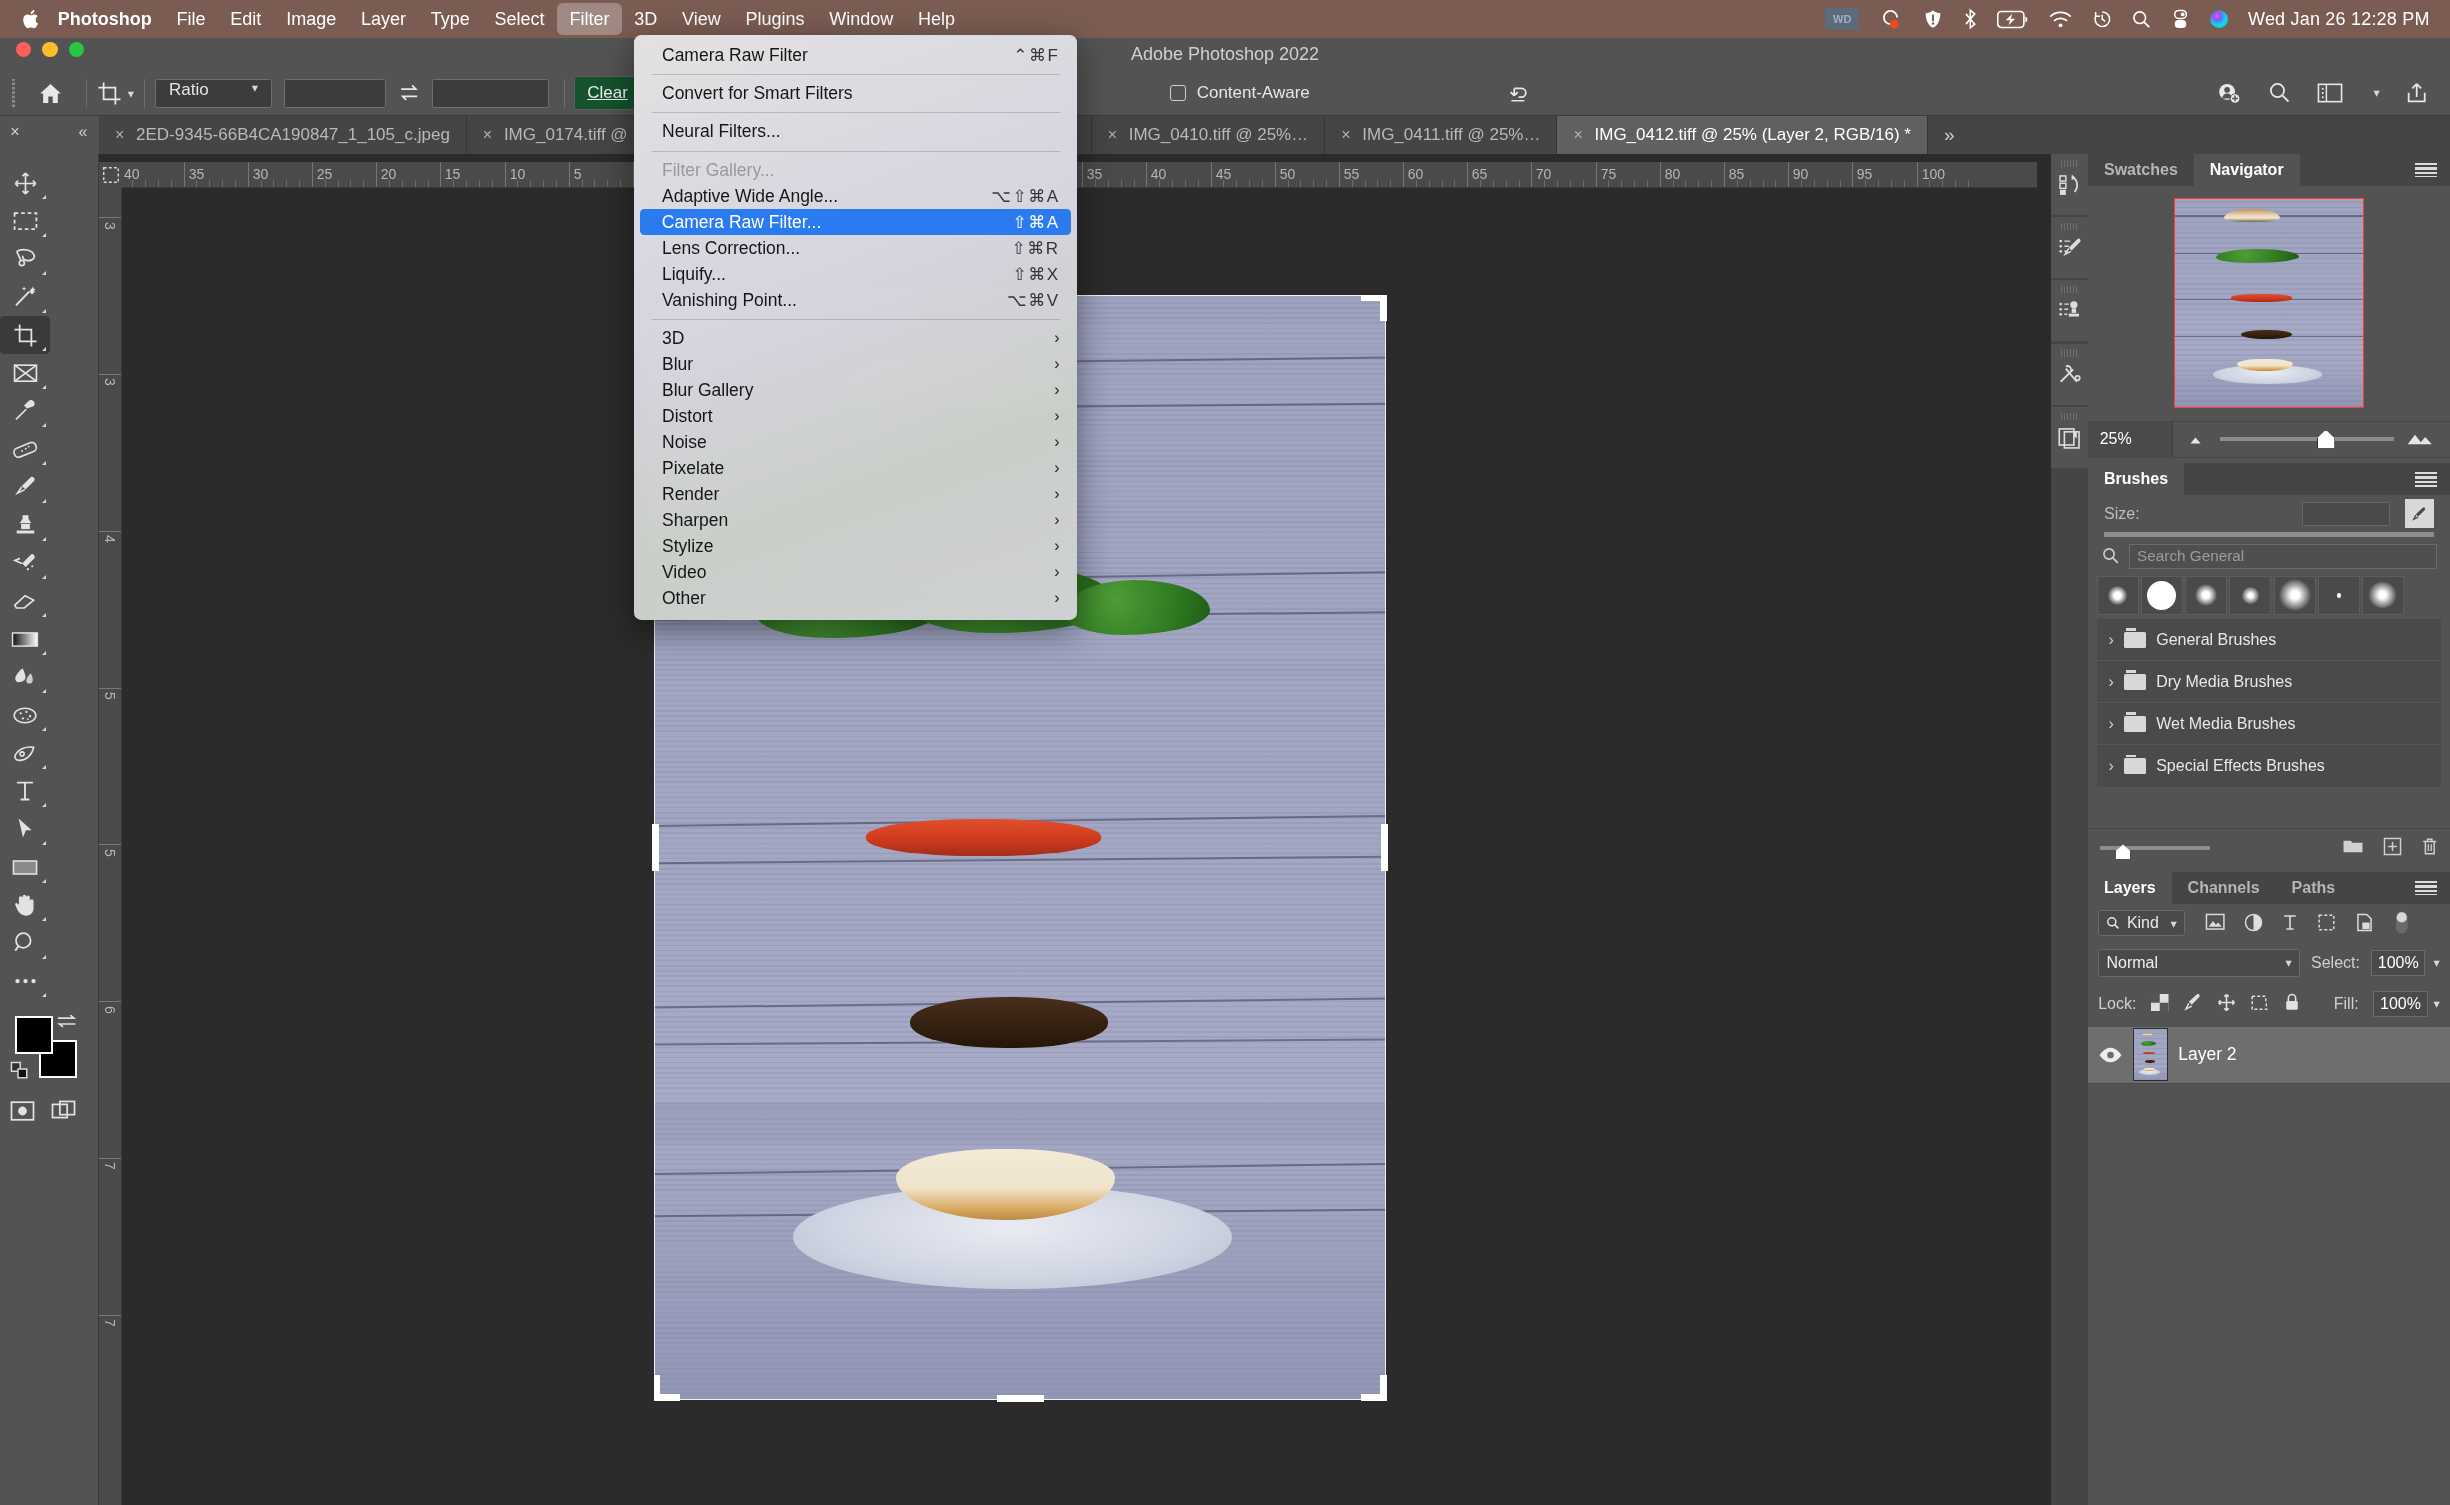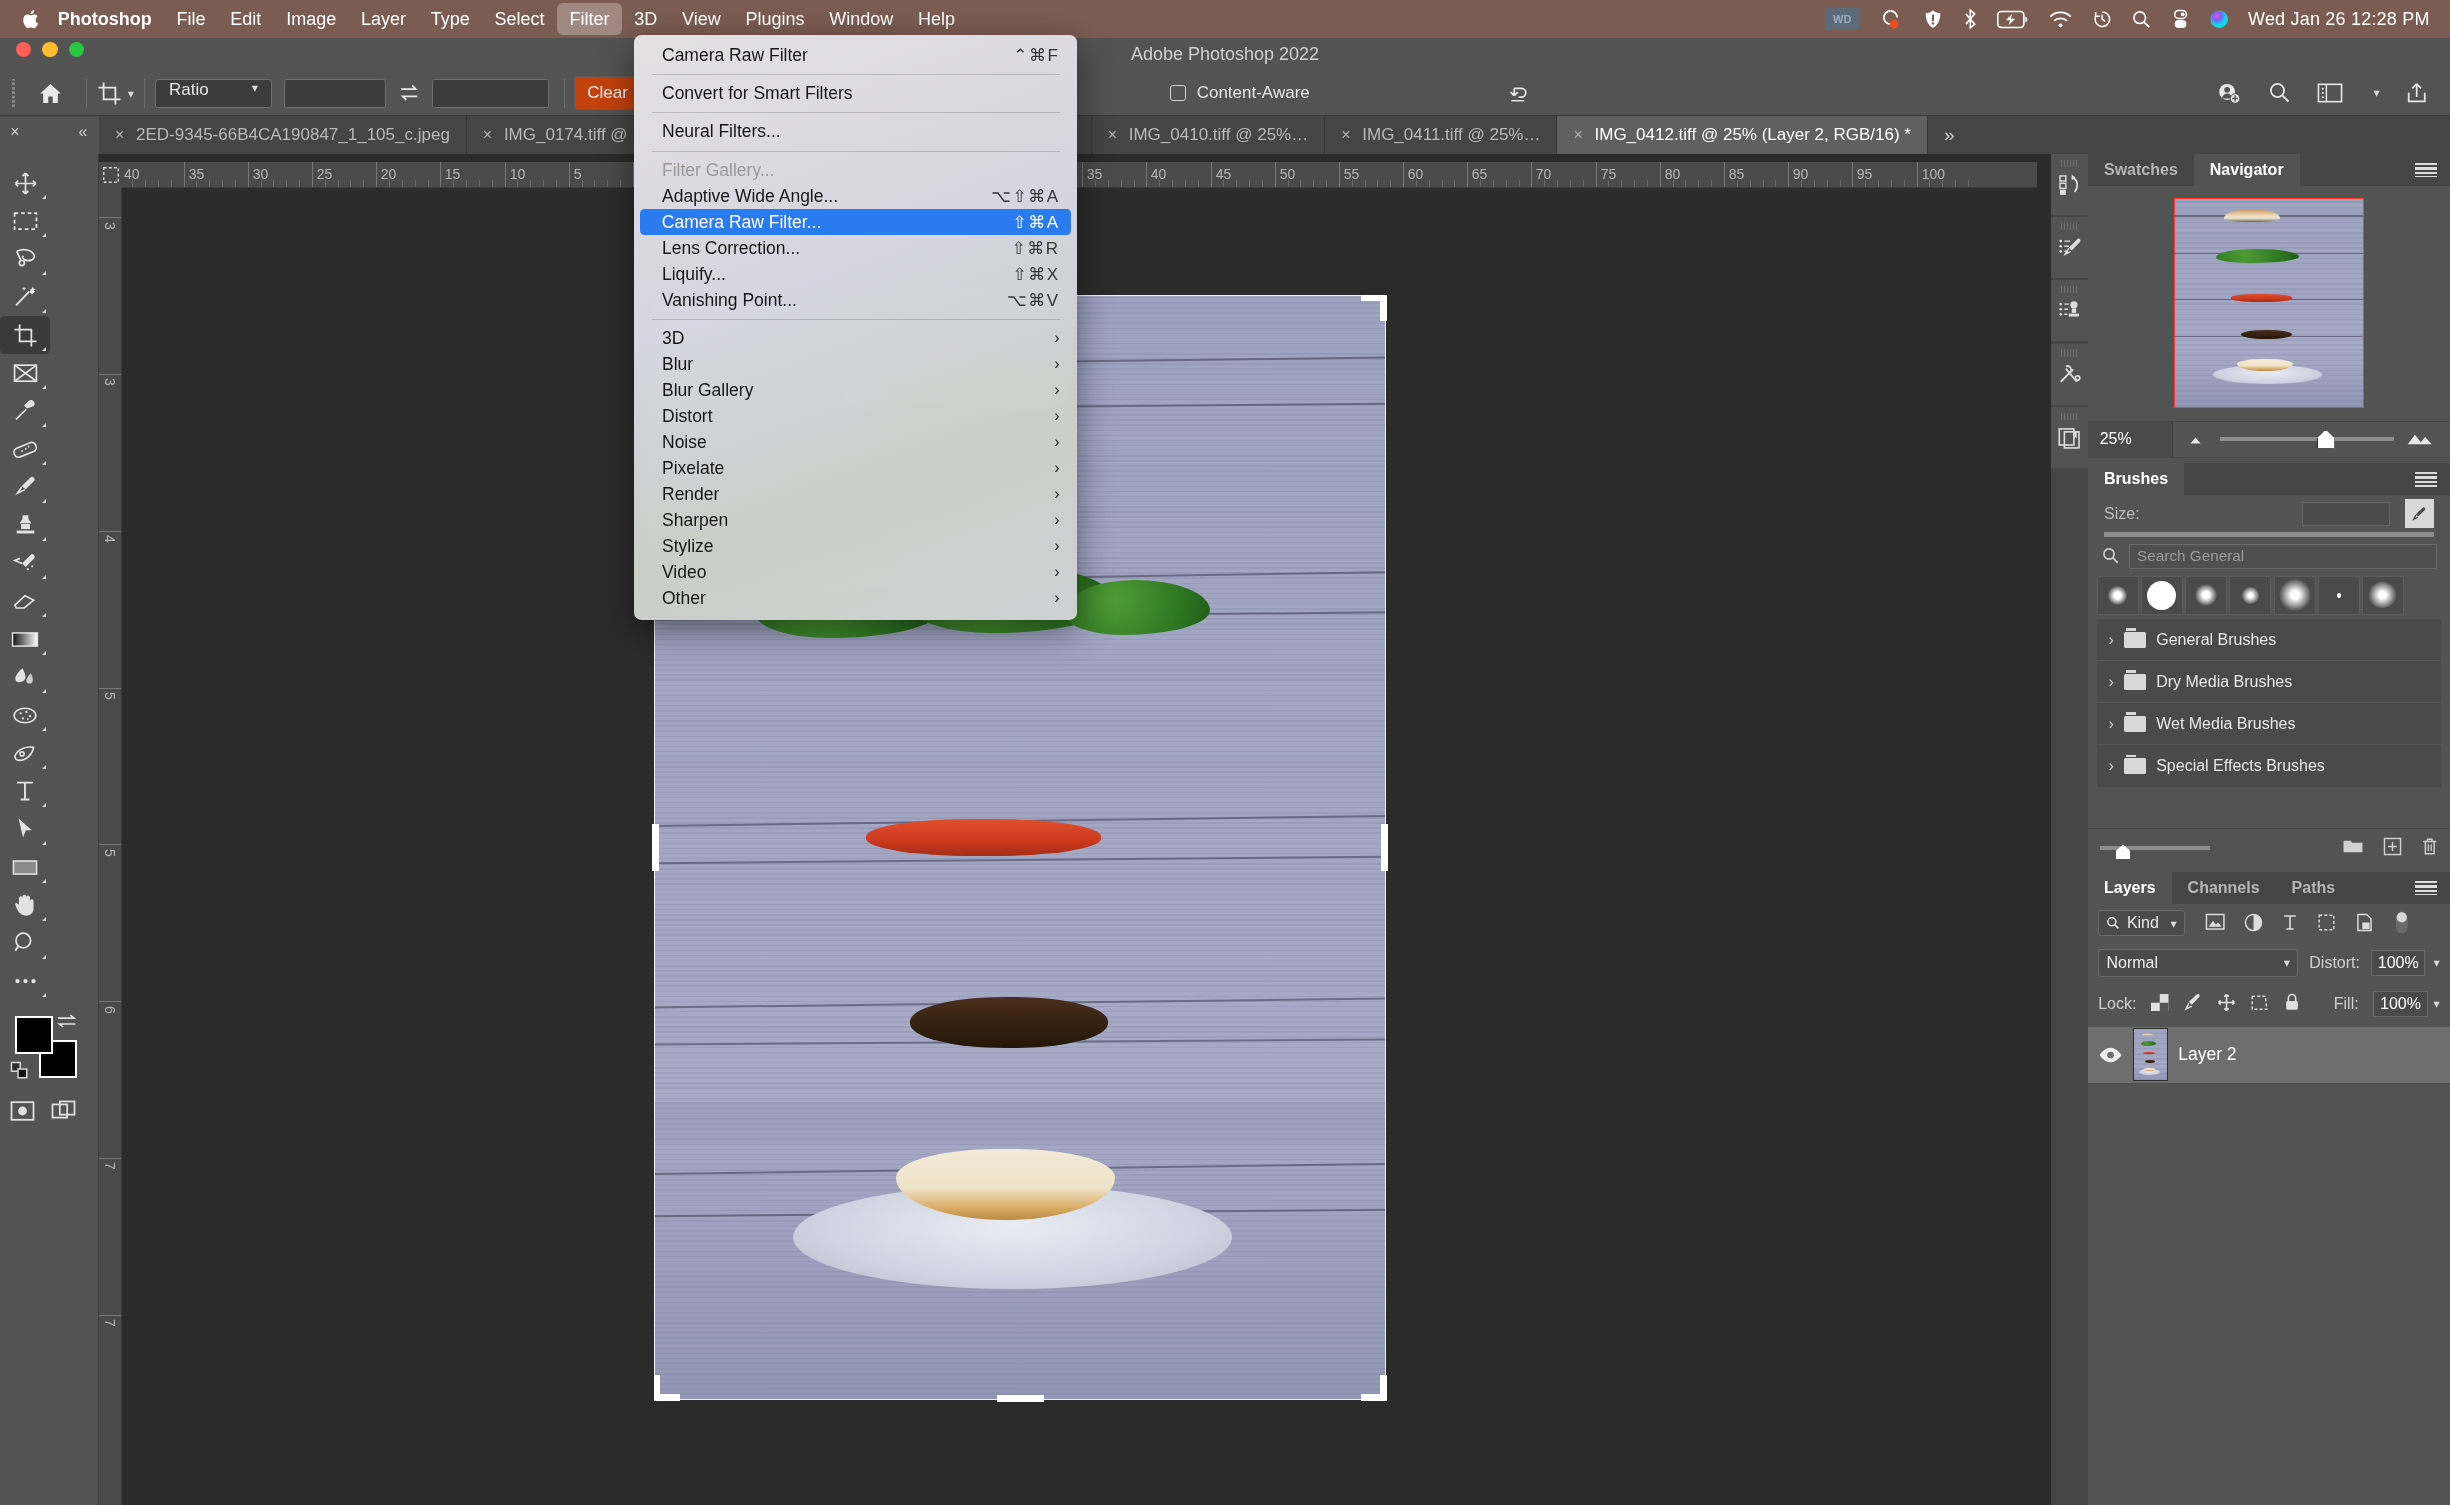--- a/index.html
+++ b/index.html
@@ -39,22 +39,22 @@
     background:repeating-linear-gradient(to bottom,#8a8a8a 0 2.2px,transparent 2.2px 4.4px);
     background-size:2.9px 4.4px; background-repeat:repeat-y; background-position:center; }
   .sep-v { width:0.7px; height:29px; background:#6e6e6e; margin:0 10.2px; }
   .opt-ic { color:#e3e3e3; display:flex; align-items:center; justify-content:center; }
   .chev { color:#d8d8d8; font-size:12.4px; margin-left:5.8px; }
   .selbox { height:29px; background:#3c3c3c; border:0.7px solid #6e6e6e; border-radius:2.9px;
     color:#e6e6e6; font-size:17px; display:flex; align-items:flex-start;
     padding:0 13px; min-width:117px; justify-content:space-between; }
   .numbox { height:29px; width:102px; background:#3c3c3c; border:0.7px solid #6e6e6e;
     border-radius:2.2px; }
-  .btn-clear { height:34px; padding:0 11.7px; background:#c2410c; border:0.7px solid #5e5e5e;
-    border-radius:2.9px; color:#eee; font-size:17px; display:flex; align-items:center; }
+  .btn-clear { height:34px; padding:0 11.7px; background:#14532d; border:0.7px solid #5e5e5e;
+    border-radius:2.9px; color:#eee; font-size:17px; display:flex; align-items:center;text-decoration:underline; }
   .chkbox { width:16px; height:16px; border:1.5px solid #cfcfcf; border-radius:2.9px; }
   .opt-label { color:#e6e6e6; font-size:17px; margin-left:10.2px; }
 
   
   .tabbar { position:absolute; left:0; top:116px; width:2450px; height:38px;
     background:#454545; display:flex; align-items:stretch; z-index:3; }
   .doctab { display:flex; align-items:center; gap:11.7px; padding:0 16px;
     border-right:0.7px solid #353535; color:#b9b9b9; font-size:17px;
     white-space:nowrap; background:#454545; }
   .doctab.active { background:#606060; color:#fff; }
@@ -1212,21 +1212,21 @@
             <rect x="4" y="2" width="16" height="30" rx="8" fill="#6a6a6a"></rect>
             <circle cx="12" cy="10" r="7" fill="#d8d8d8"></circle>
           </svg></span>
     </div>
   </div>
   <div class="lrow" style="height:41px;">
     <div class="blendsel">
       <span>Normal</span>
       <span class="chev">▾</span>
     </div>
-    <span class="lbl">Distort:</span>
+    <span class="lbl">Select:</span>
     <div class="valbox">100%</div>
     <span class="chev" style="margin-left:-2.9px;">▾</span>
   </div>
   <div class="lrow" style="height:41px; gap:14.6px;">
     <span class="lbl">Lock:</span>
     <span><svg width="17.5" height="17.5" viewBox="0 0 24 24">
           <rect width="24" height="24" fill="#e0e0e0"></rect>
           <rect x="0" y="0" width="12" height="12" fill="#555"></rect>
           <rect x="12" y="12" width="12" height="12" fill="#555"></rect>
         </svg></span>

